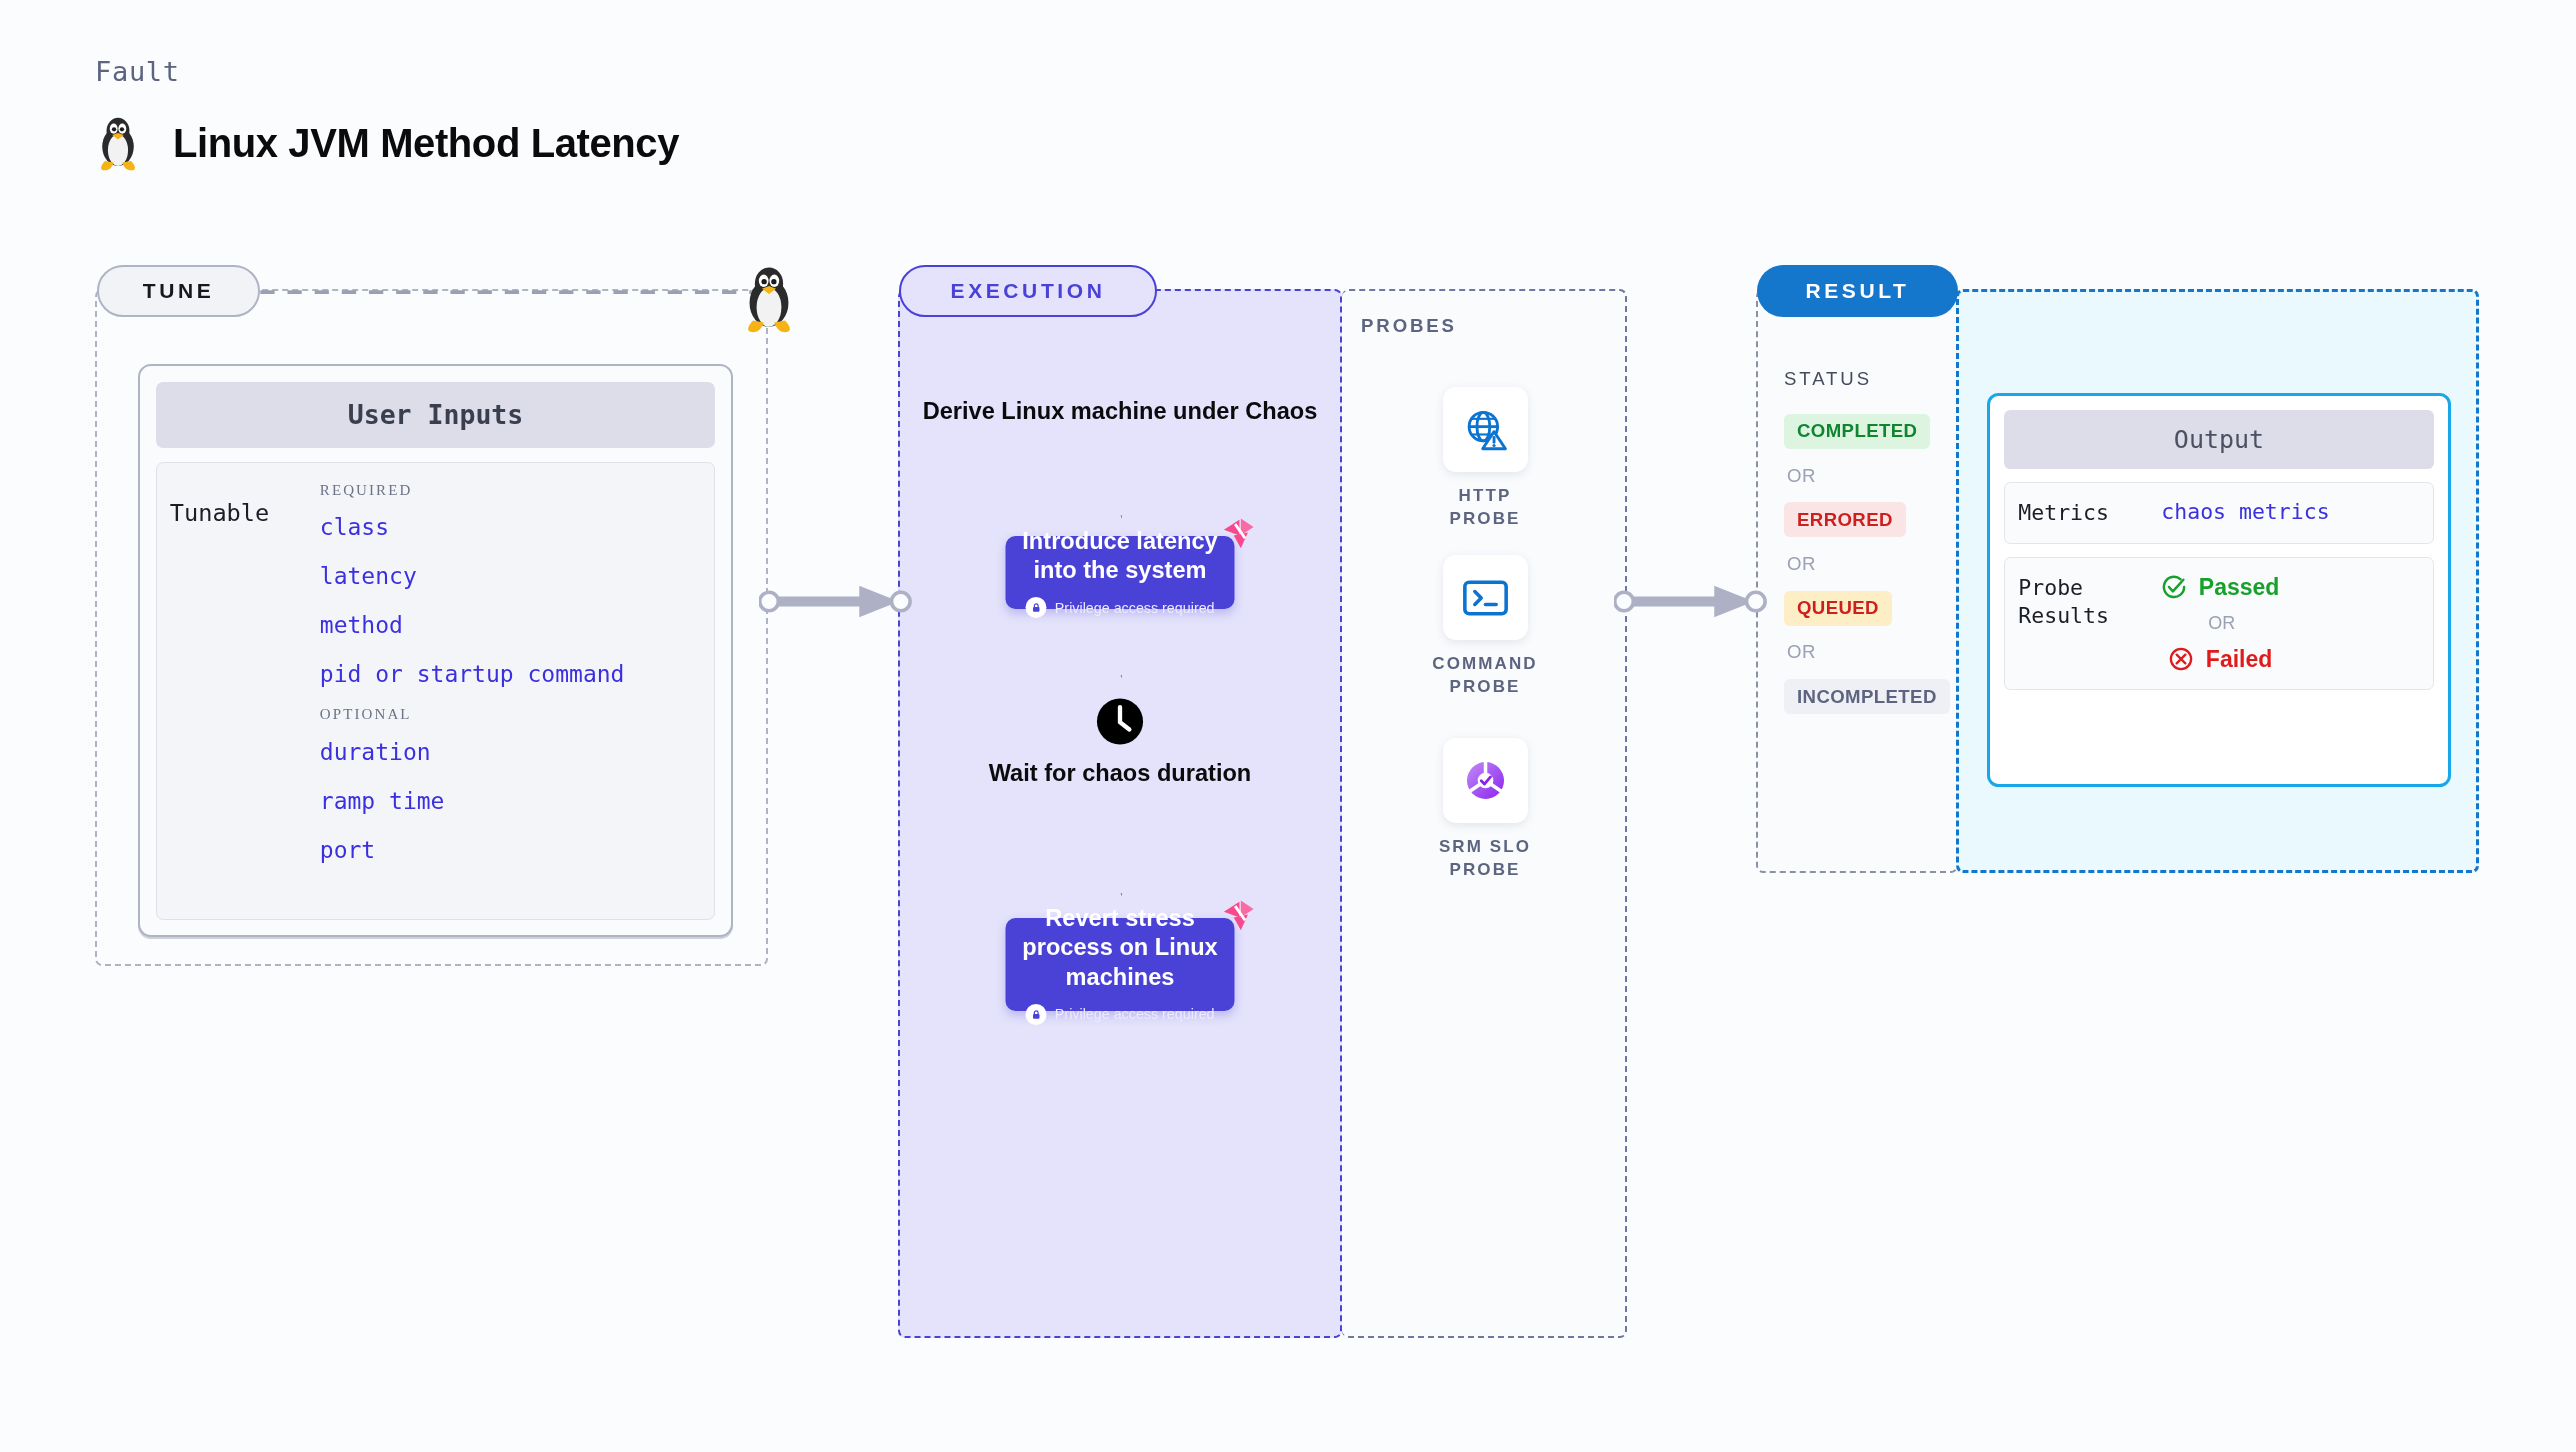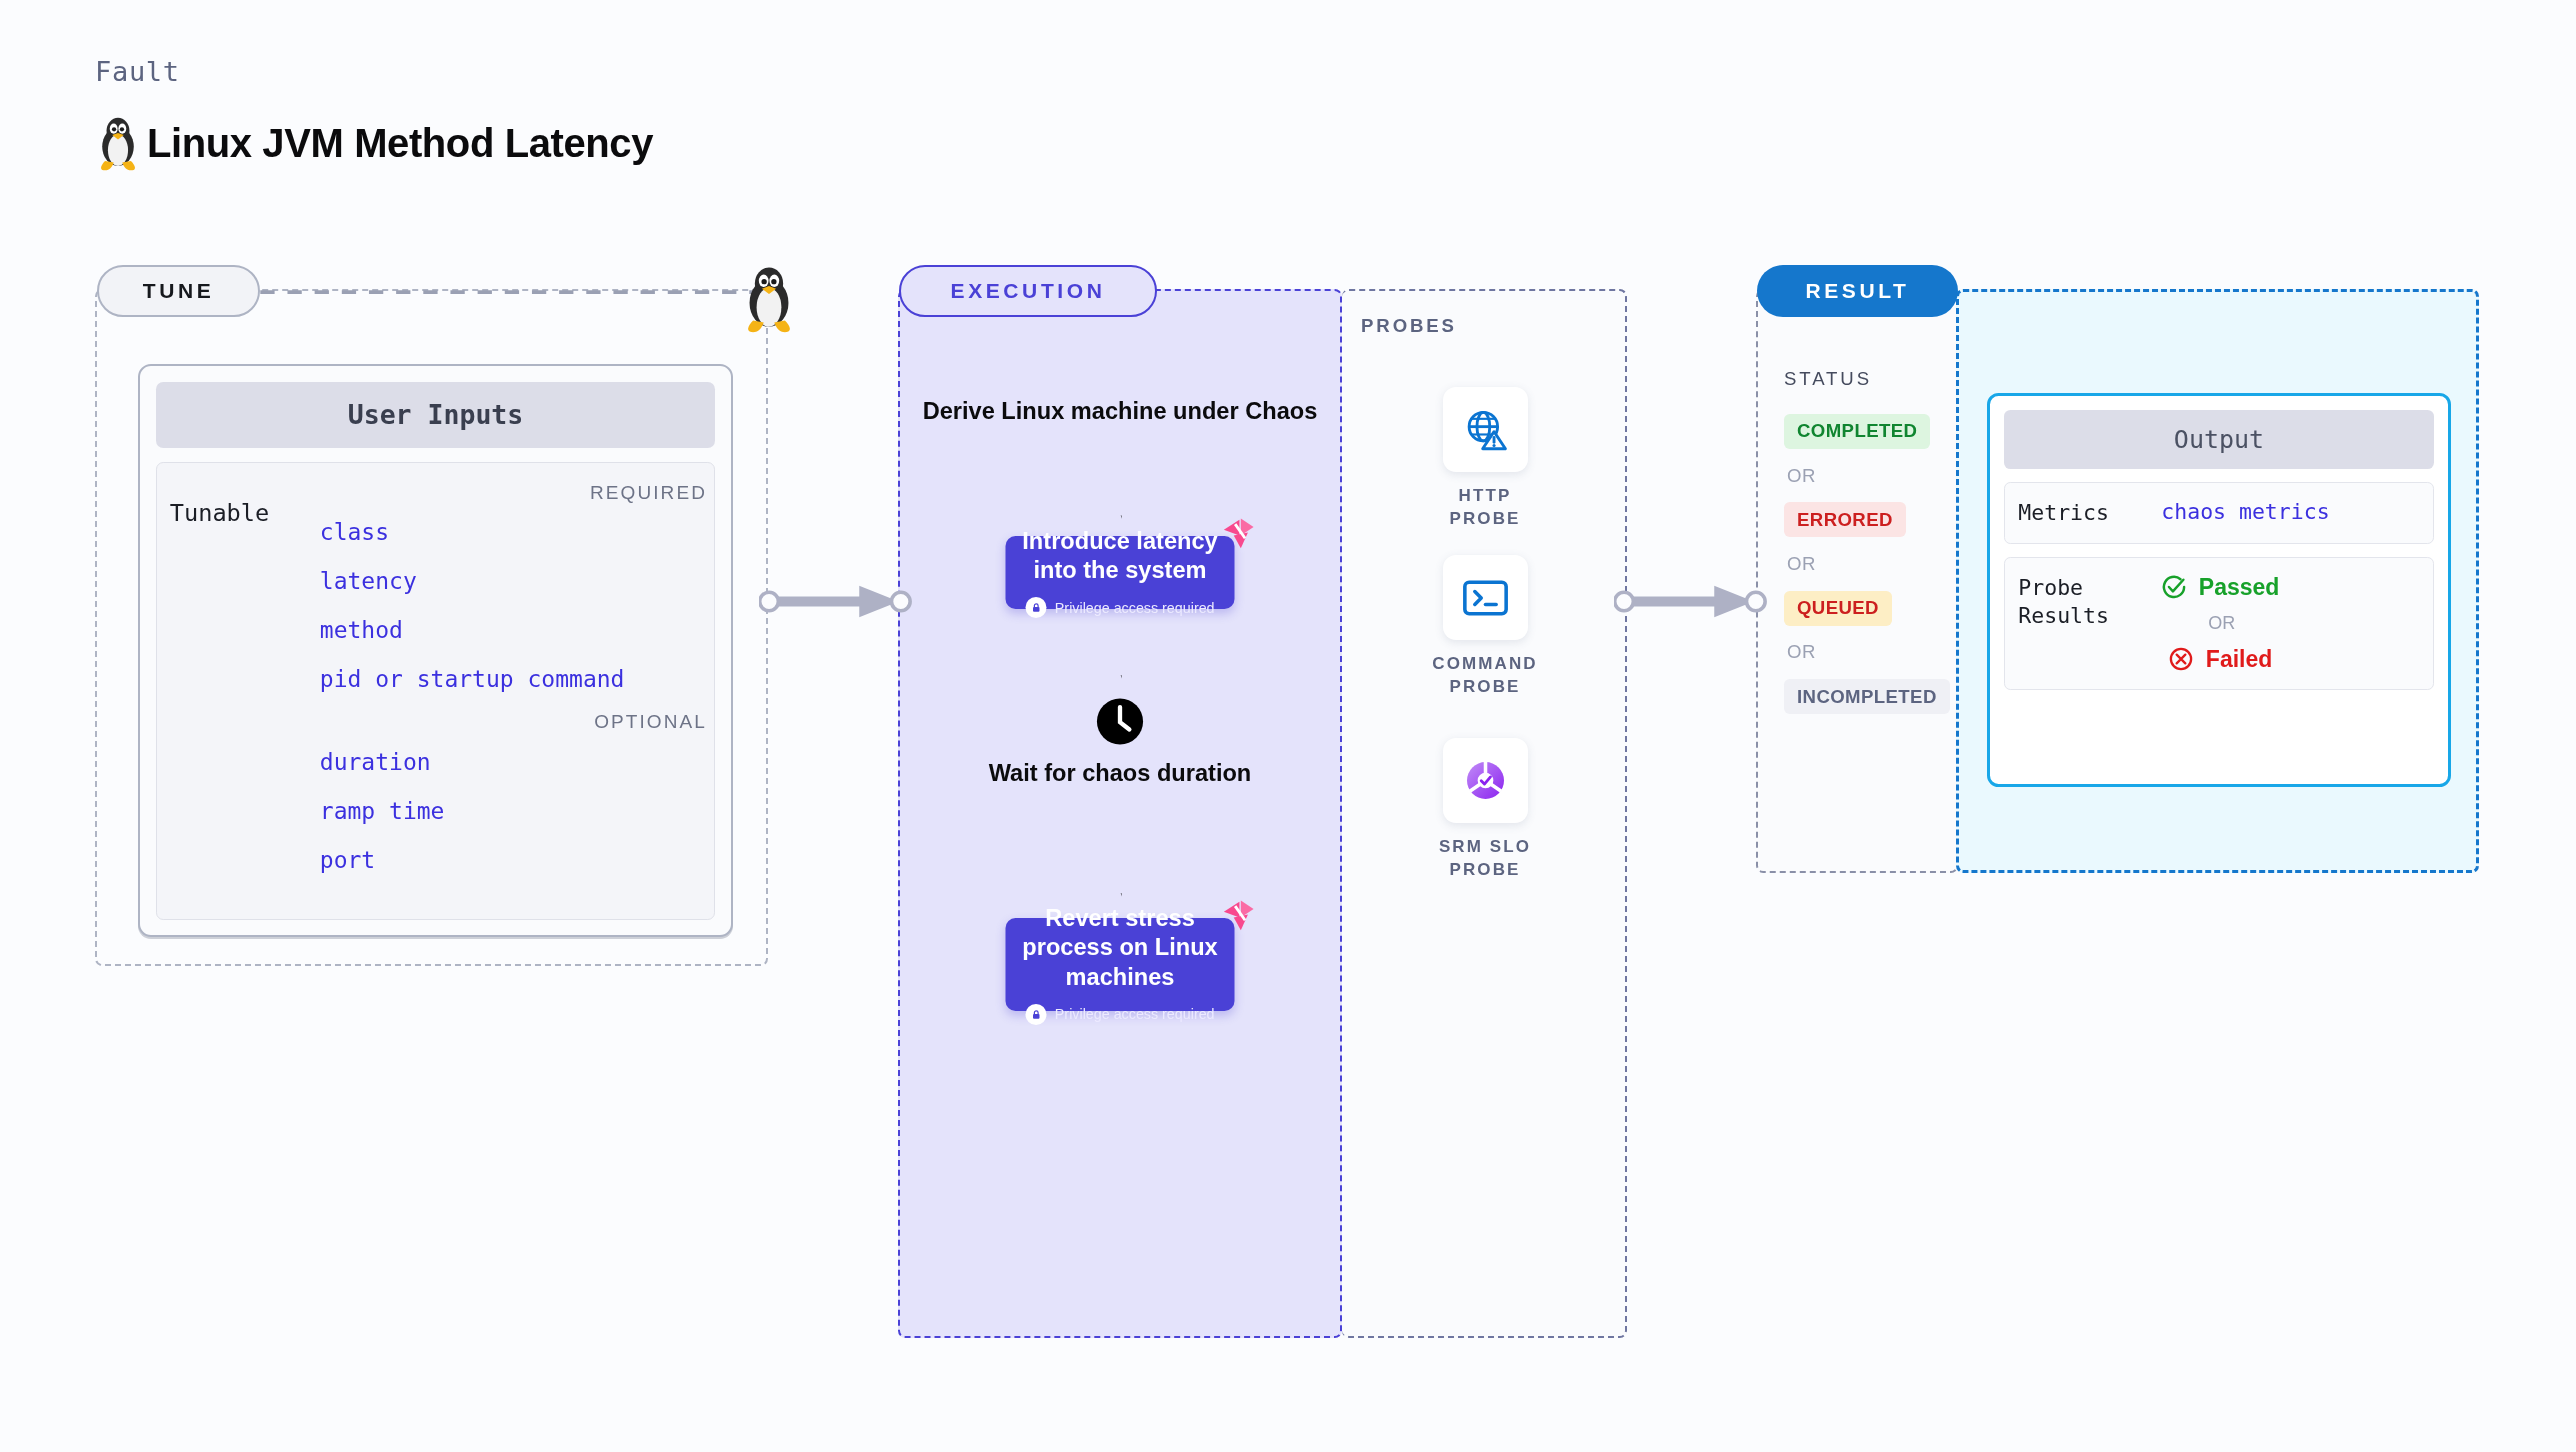--- a/index.html
+++ b/index.html
@@ -12,21 +12,21 @@
   .stage { position: relative; width: 2576px; height: 1452px; }
 
   
   .fault-label {
     position: absolute; left: 95px; top: 56px;
     font-family: "DejaVu Sans Mono", monospace;
     font-size: 27px; color: #5c6480; letter-spacing: 0.7px;
   }
   .title-row {
     position: absolute; left: 95px; top: 115px;
-    display: flex; align-items: center; gap: 6px;
+    display: flex; align-items: center; gap: 32px;
   }
   .title-text {
     font-family: "Liberation Sans", sans-serif;
     font-size: 40px; font-weight: 700; color: #0b0b0d; letter-spacing: -0.4px;
   }
 
   
   .penguin { display: block; }
 
   
@@ -90,22 +90,22 @@
     margin-top: 14.3px; height: 458px;
     background: #f4f5f9; border: 1.4px solid #dfe1e9; border-radius: 7.2px;
     display: flex; padding: 18.6px 7.2px 7.2px 13px;
   }
   .tune-body .tunable-label {
     font-family: "DejaVu Sans Mono", monospace;
     font-size: 23.6px; color: #1b1e26; width: 150px; flex: none; padding-top: 17px;
   }
   .tune-list { flex: 1; }
   .grp-head {
-    font-family: Liberation Sans, sans-serif;
-    font-size: 19px; color: #6d7387; letter-spacing: 2.1px; margin-bottom: 15.8px; text-align: right;
+    font-family: Liberation Serif, serif;
+    font-size: 15px; color: #6d7387; letter-spacing: 2.1px; margin-bottom: 15.8px;
   }
   .grp-head.second { margin-top: 4.3px; }
   .param {
     font-family: "DejaVu Sans Mono", monospace;
     font-size: 23px; color: #3b30df; margin-bottom: 23px;
   }
   .param.tight { margin-bottom: 18.6px; }
 
   
   .flow { position: absolute; left: 898px; top: 289px; width: 444px; height: 1049px; }

